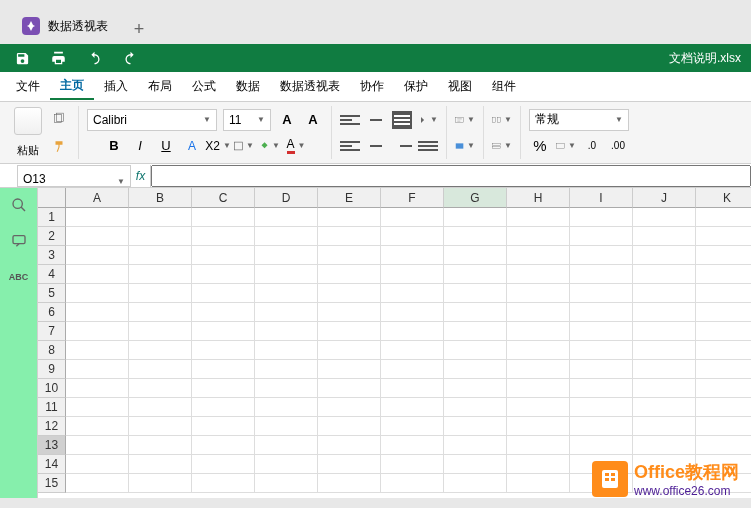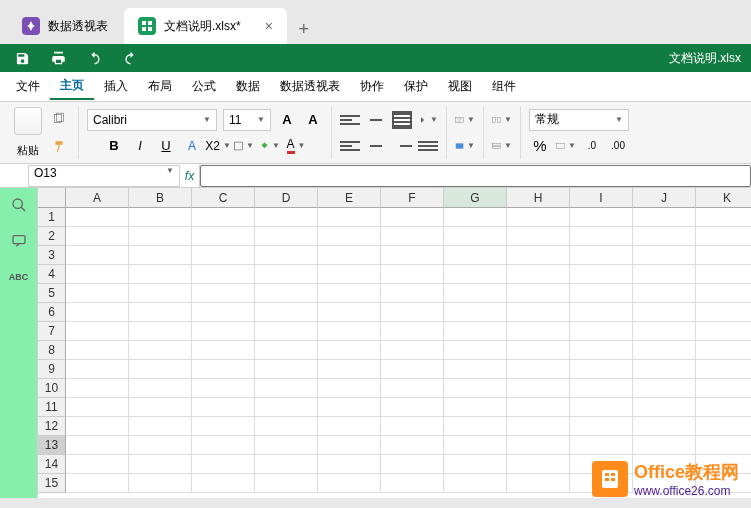--- a/index.html
+++ b/index.html
@@ -44,21 +44,21 @@
 .alnbtn.l span:nth-child(2){width:60%}
 .alnbtn.c span{margin:0 auto}
 .alnbtn.c span:nth-child(2){width:60%}
 .alnbtn.r span{margin-left:auto}
 .alnbtn.r span:nth-child(2){width:60%}
 .alnbtn.j span{width:100%}
 .alnbtn.filled{background:#555;padding:2px}
 .alnbtn.filled span{background:#fff}
 .numbox{width:100px;height:22px;border:1px solid #ccc;background:#fff;display:flex;align-items:center;padding:0 5px}
 .nrbar{height:24px;background:#fff;border-bottom:1px solid #d0d0d0;display:flex;align-items:center}
-.namebox{width:152px;height:22px;border:1px solid #ccc;margin-left:28px;display:flex;align-items:flex-start;padding:0 5px}
+.namebox{width:114px;height:22px;border:1px solid #ccc;margin-left:17px;display:flex;align-items:flex-end;padding:0 5px}
 .namebox input{border:none;outline:none;width:100%;font-size:12px}
 .fxlabel{width:20px;text-align:center;font-style:italic;color:#0f766e;border-right:1px solid #ccc;height:22px;line-height:22px}
 .fxinput{flex:1;height:22px;padding:0 5px}
 .gridarea{position:relative;display:flex;height:310px;background:#fff}
 .sidetools{width:38px;background:#86efac;border-right:1px solid #d0d0d0;display:flex;flex-direction:column;align-items:center;gap:14px;padding-top:6px}
 .sidebtn{width:22px;height:22px;display:flex;align-items:center;justify-content:center;color:#555}
 .sheet{flex:1;position:relative;overflow:hidden}
 .colheads{display:flex;height:20px;position:absolute;top:0;left:28px}
 .colhead{width:63px;height:20px;background:#f0f0f0;border-right:1px solid #ccc;border-bottom:1px solid #aaa;display:flex;align-items:center;justify-content:center;color:#333}
 .colhead.sel{background:#d8e8dc}
@@ -81,32 +81,20 @@
 
 <div class="tabbar">
   <div class="apptab app">
     <div class="appicon purple">
       <svg width="12" height="12" viewBox="0 0 24 24" fill="#fff">
           <path d="M12 2L8 10l-4 2 4 2 4 8 4-8 4-2-4-2z"></path>
         </svg>
     </div>
     <span>数据透视表</span>
   </div>
-  <div class="apptab doc">
-    <div class="appicon green">
-      <svg width="10" height="10" viewBox="0 0 10 10" fill="#fff">
-          <rect x="0" y="0" width="4" height="4"></rect>
-          <rect x="6" y="0" width="4" height="4"></rect>
-          <rect x="0" y="6" width="4" height="4"></rect>
-          <rect x="6" y="6" width="4" height="4"></rect>
-        </svg>
-    </div>
-    <span>文档说明.xlsx*</span>
-    <span class="closetab">×</span>
-  </div>
   <div class="newtab">+</div>
 </div>
 
 <div class="qbar">
   <div class="qicon">
     <svg width="15" height="15" viewBox="0 0 24 24" fill="#fff">
         <path d="M17 3H5a2 2 0 00-2 2v14a2 2 0 002 2h14a2 2 0 002-2V7l-4-4zm-5 16a3 3 0 110-6 3 3 0 010 6zm3-10H5V5h10v4z"></path>
       </svg>
   </div>
   <div class="qicon">

